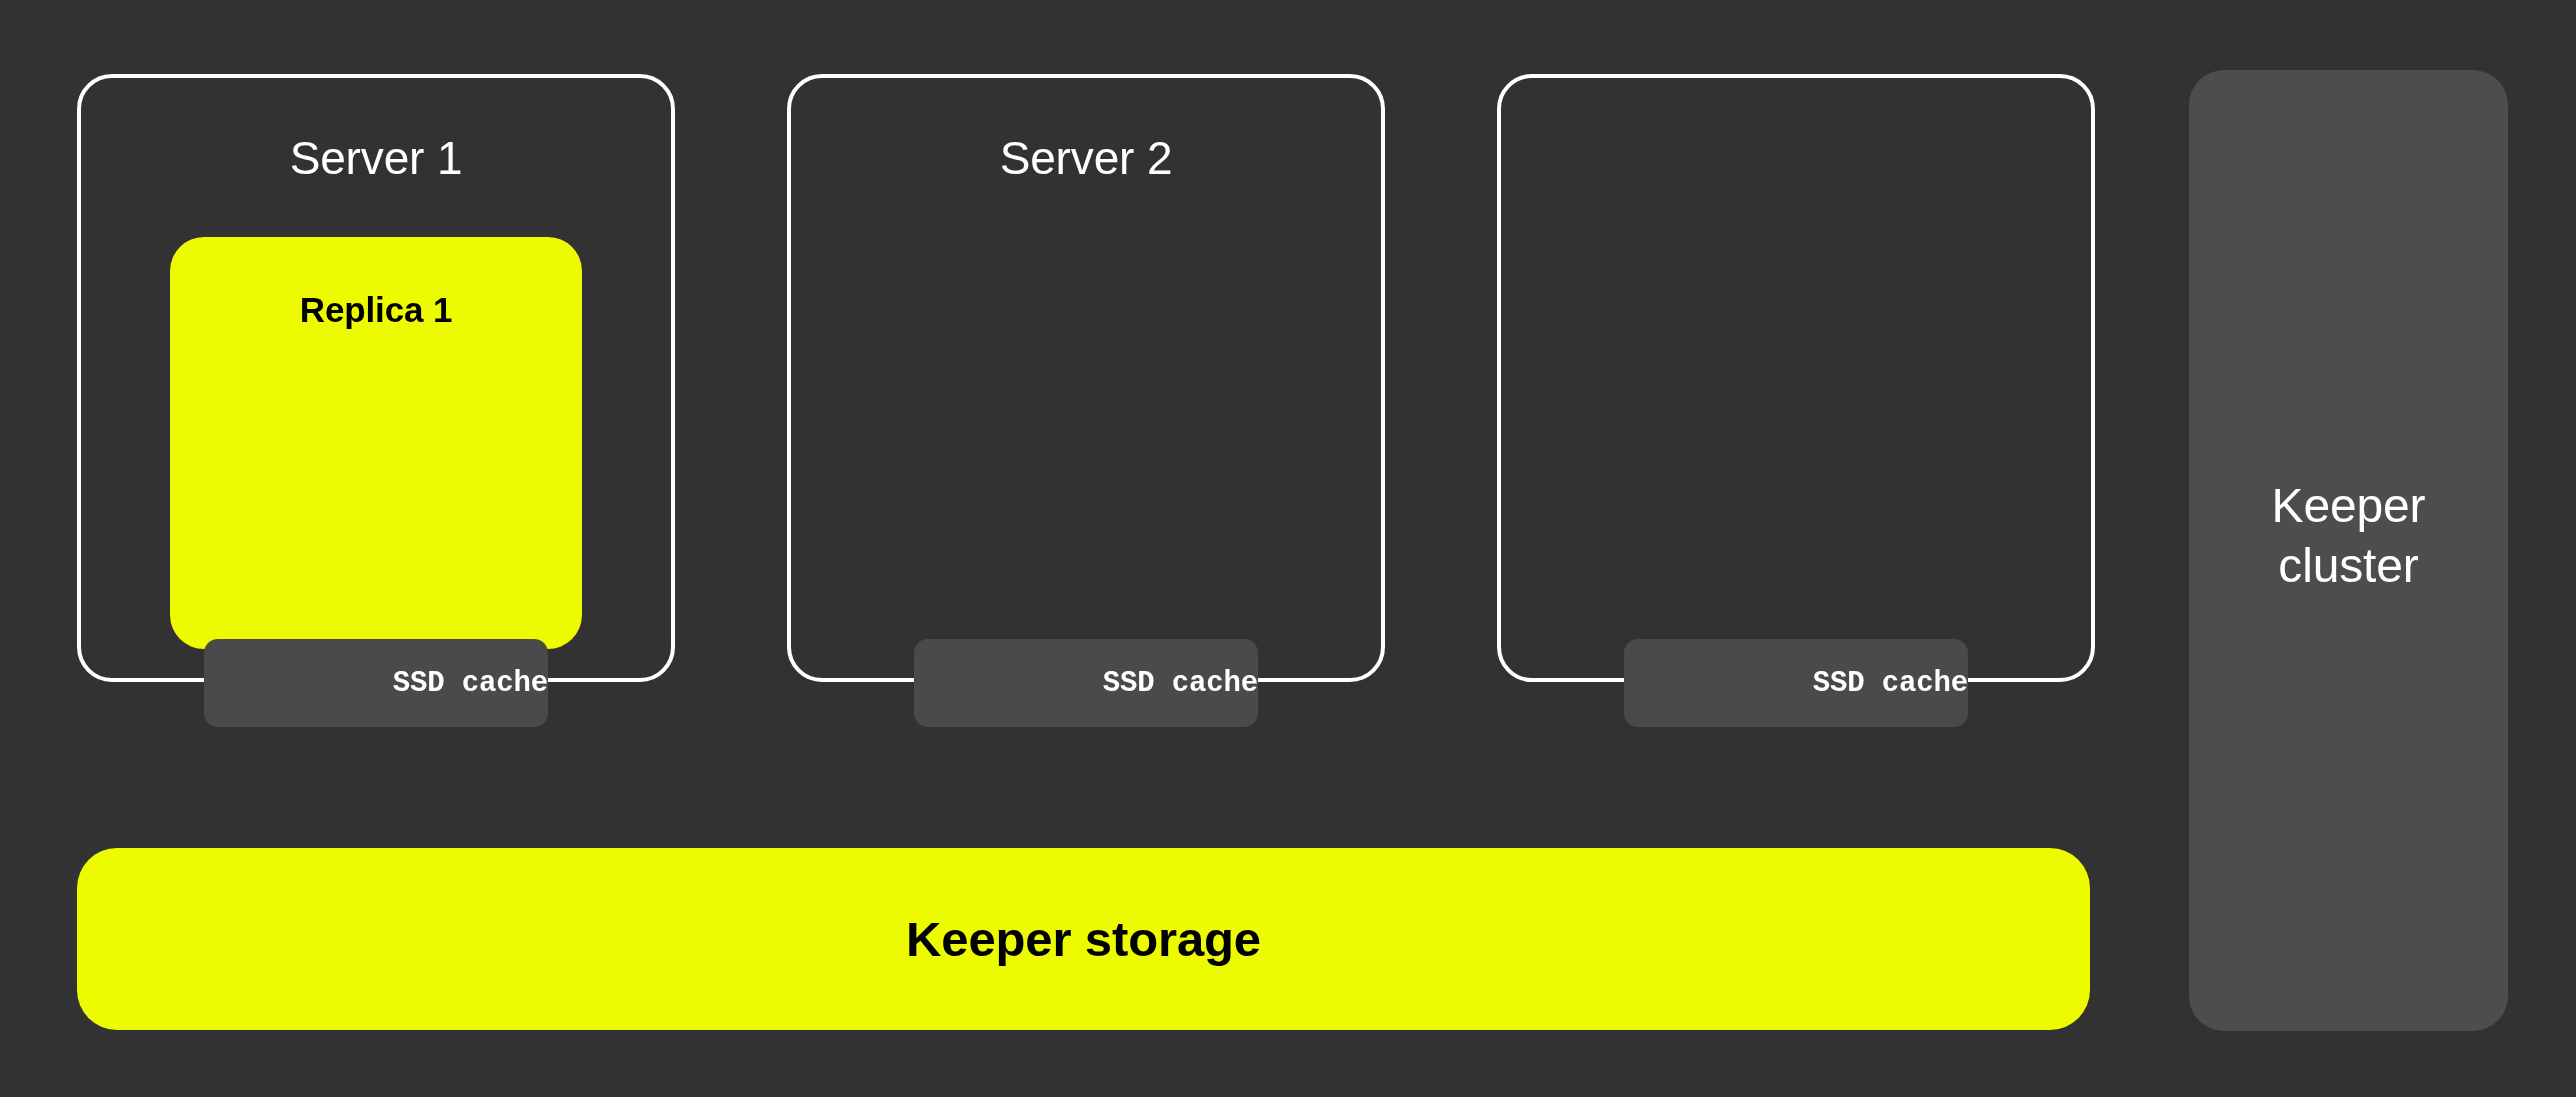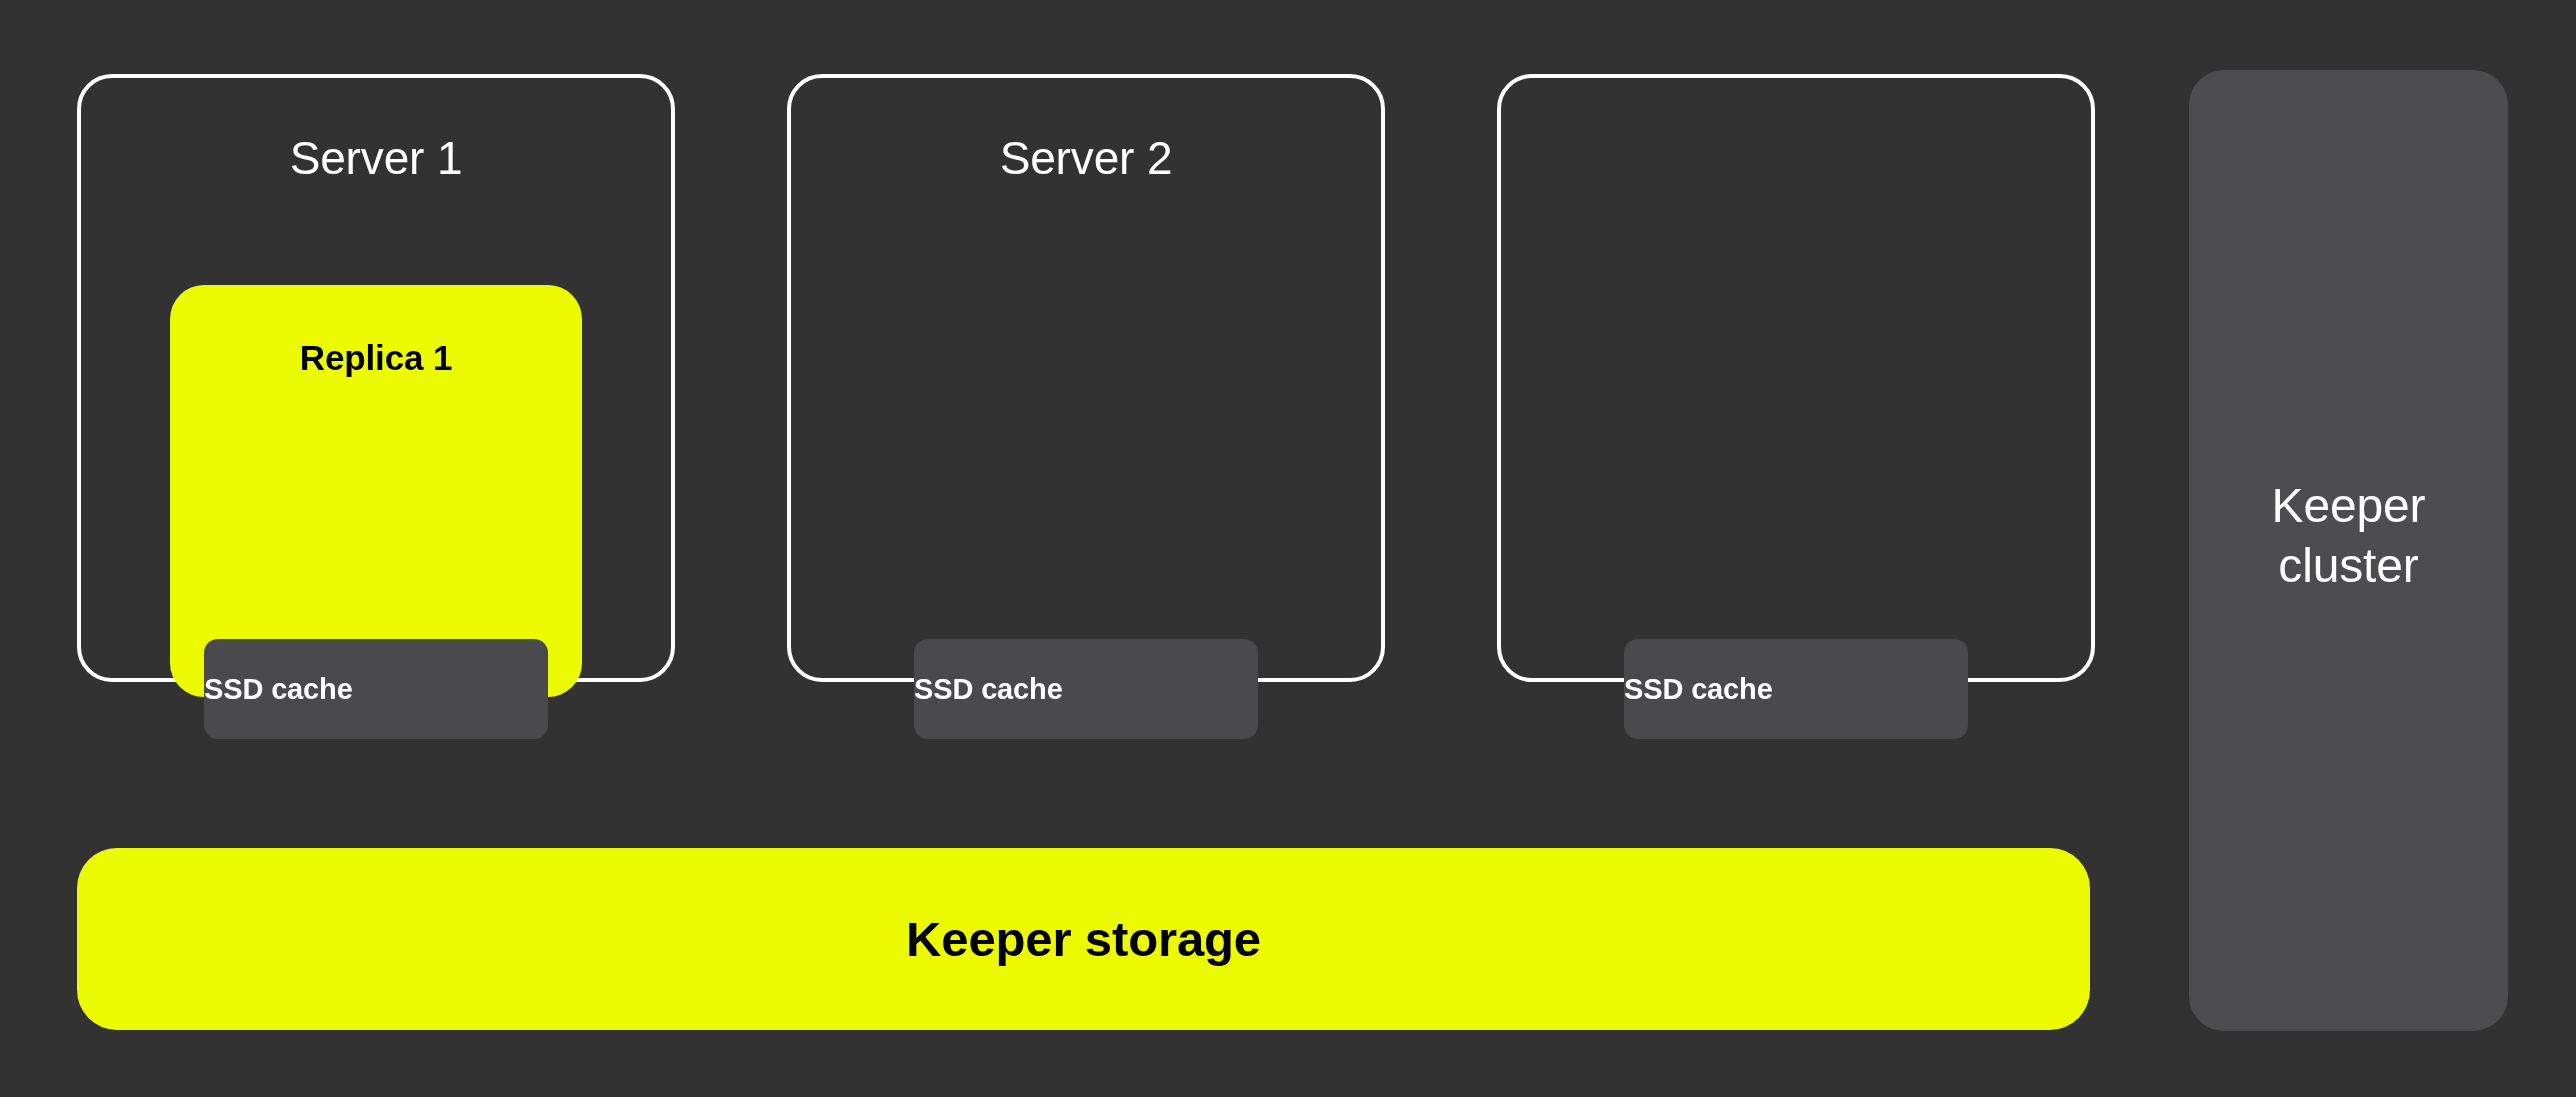--- a/index.html
+++ b/index.html
@@ -47,44 +47,44 @@
     line-height: 1;
   }
   
   .replica {
     position: absolute;
     top: 159px; left: 50%;
     transform: translateX(-50%);
     width: 412px; height: 412px;
     background: var(--accent-yellow);
     border-radius: 34px;
-    margin-top: 48px;
   }
   .replica-label {
     position: absolute;
     top: 55px; left: 0;
     width: 100%;
     text-align: center;
     color: var(--label-dark);
     font-size: 35px;
     font-weight: 700;
     line-height: 1;
   }
   
   .ssd {
     position: absolute;
     top: 561px; left: 50%;
     transform: translateX(-50%);
-    width: 344px; height: 100px;
+    width: 344px; height: 88px;
     background: var(--cache-gray);
     border-radius: 14px;
     display: flex;
     align-items: center;
-    justify-content: flex-start;
+    justify-content: flex-end;
     z-index: 2;
+    font-family: Liberation Mono, monospace;
   }
   .ssd-label {
     color: var(--label-light);
     font-size: 29px;
     font-weight: 700;
     line-height: 1;
   }
   
   .object-storage {
     position: absolute;

